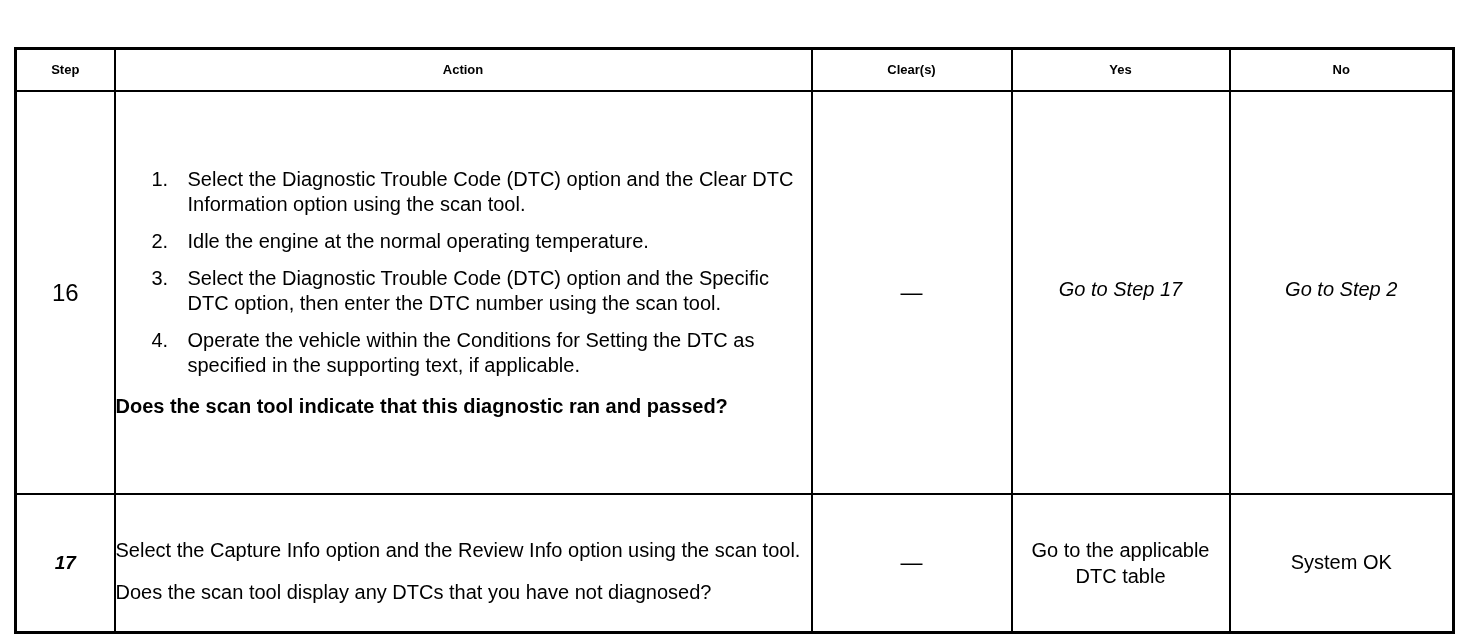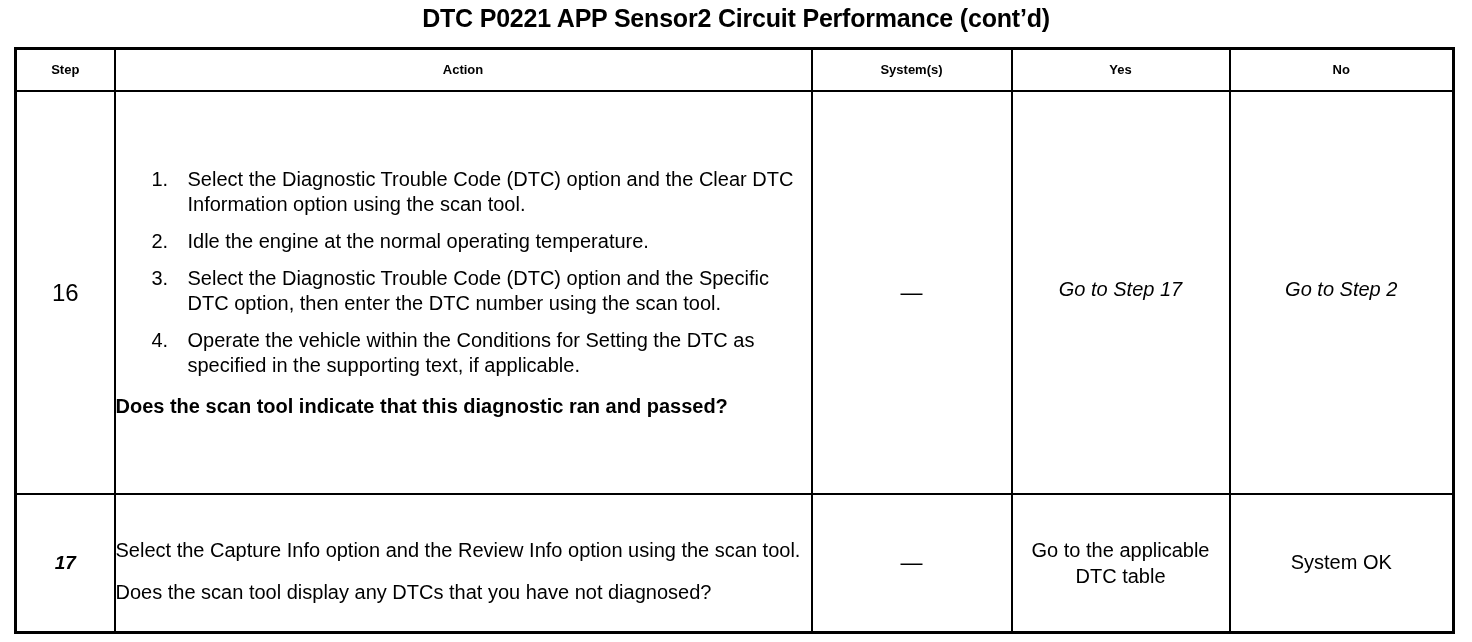--- a/index.html
+++ b/index.html
@@ -173,36 +173,35 @@
   .r16 { height: 403px; }
   .r17 { height: 138px; }
 
   .dash { font-size: 22px; }
 </style>
 </head>
 <body>
 
 <div class="page">
 
-  <div class="doc-title">DTC P0221 APP Sensor2 Circuit Performance (cont’d)</div>
 
   <table class="dtc-table">
     <colgroup>
       <col class="c-step">
       <col class="c-action">
       <col class="c-value">
       <col class="c-yes">
       <col class="c-no">
     </colgroup>
     <tbody>
 
       <tr class="hdr">
         <td>Step</td>
         <td>Action</td>
-        <td>System(s)</td>
+        <td>Clear(s)</td>
         <td>Yes</td>
         <td>No</td>
       </tr>
 
       <tr class="r16">
         <td class="cell-step">16</td>
         <td class="cell-action">
           <ol class="steps">
             <li>
               <span class="num">1.</span>

